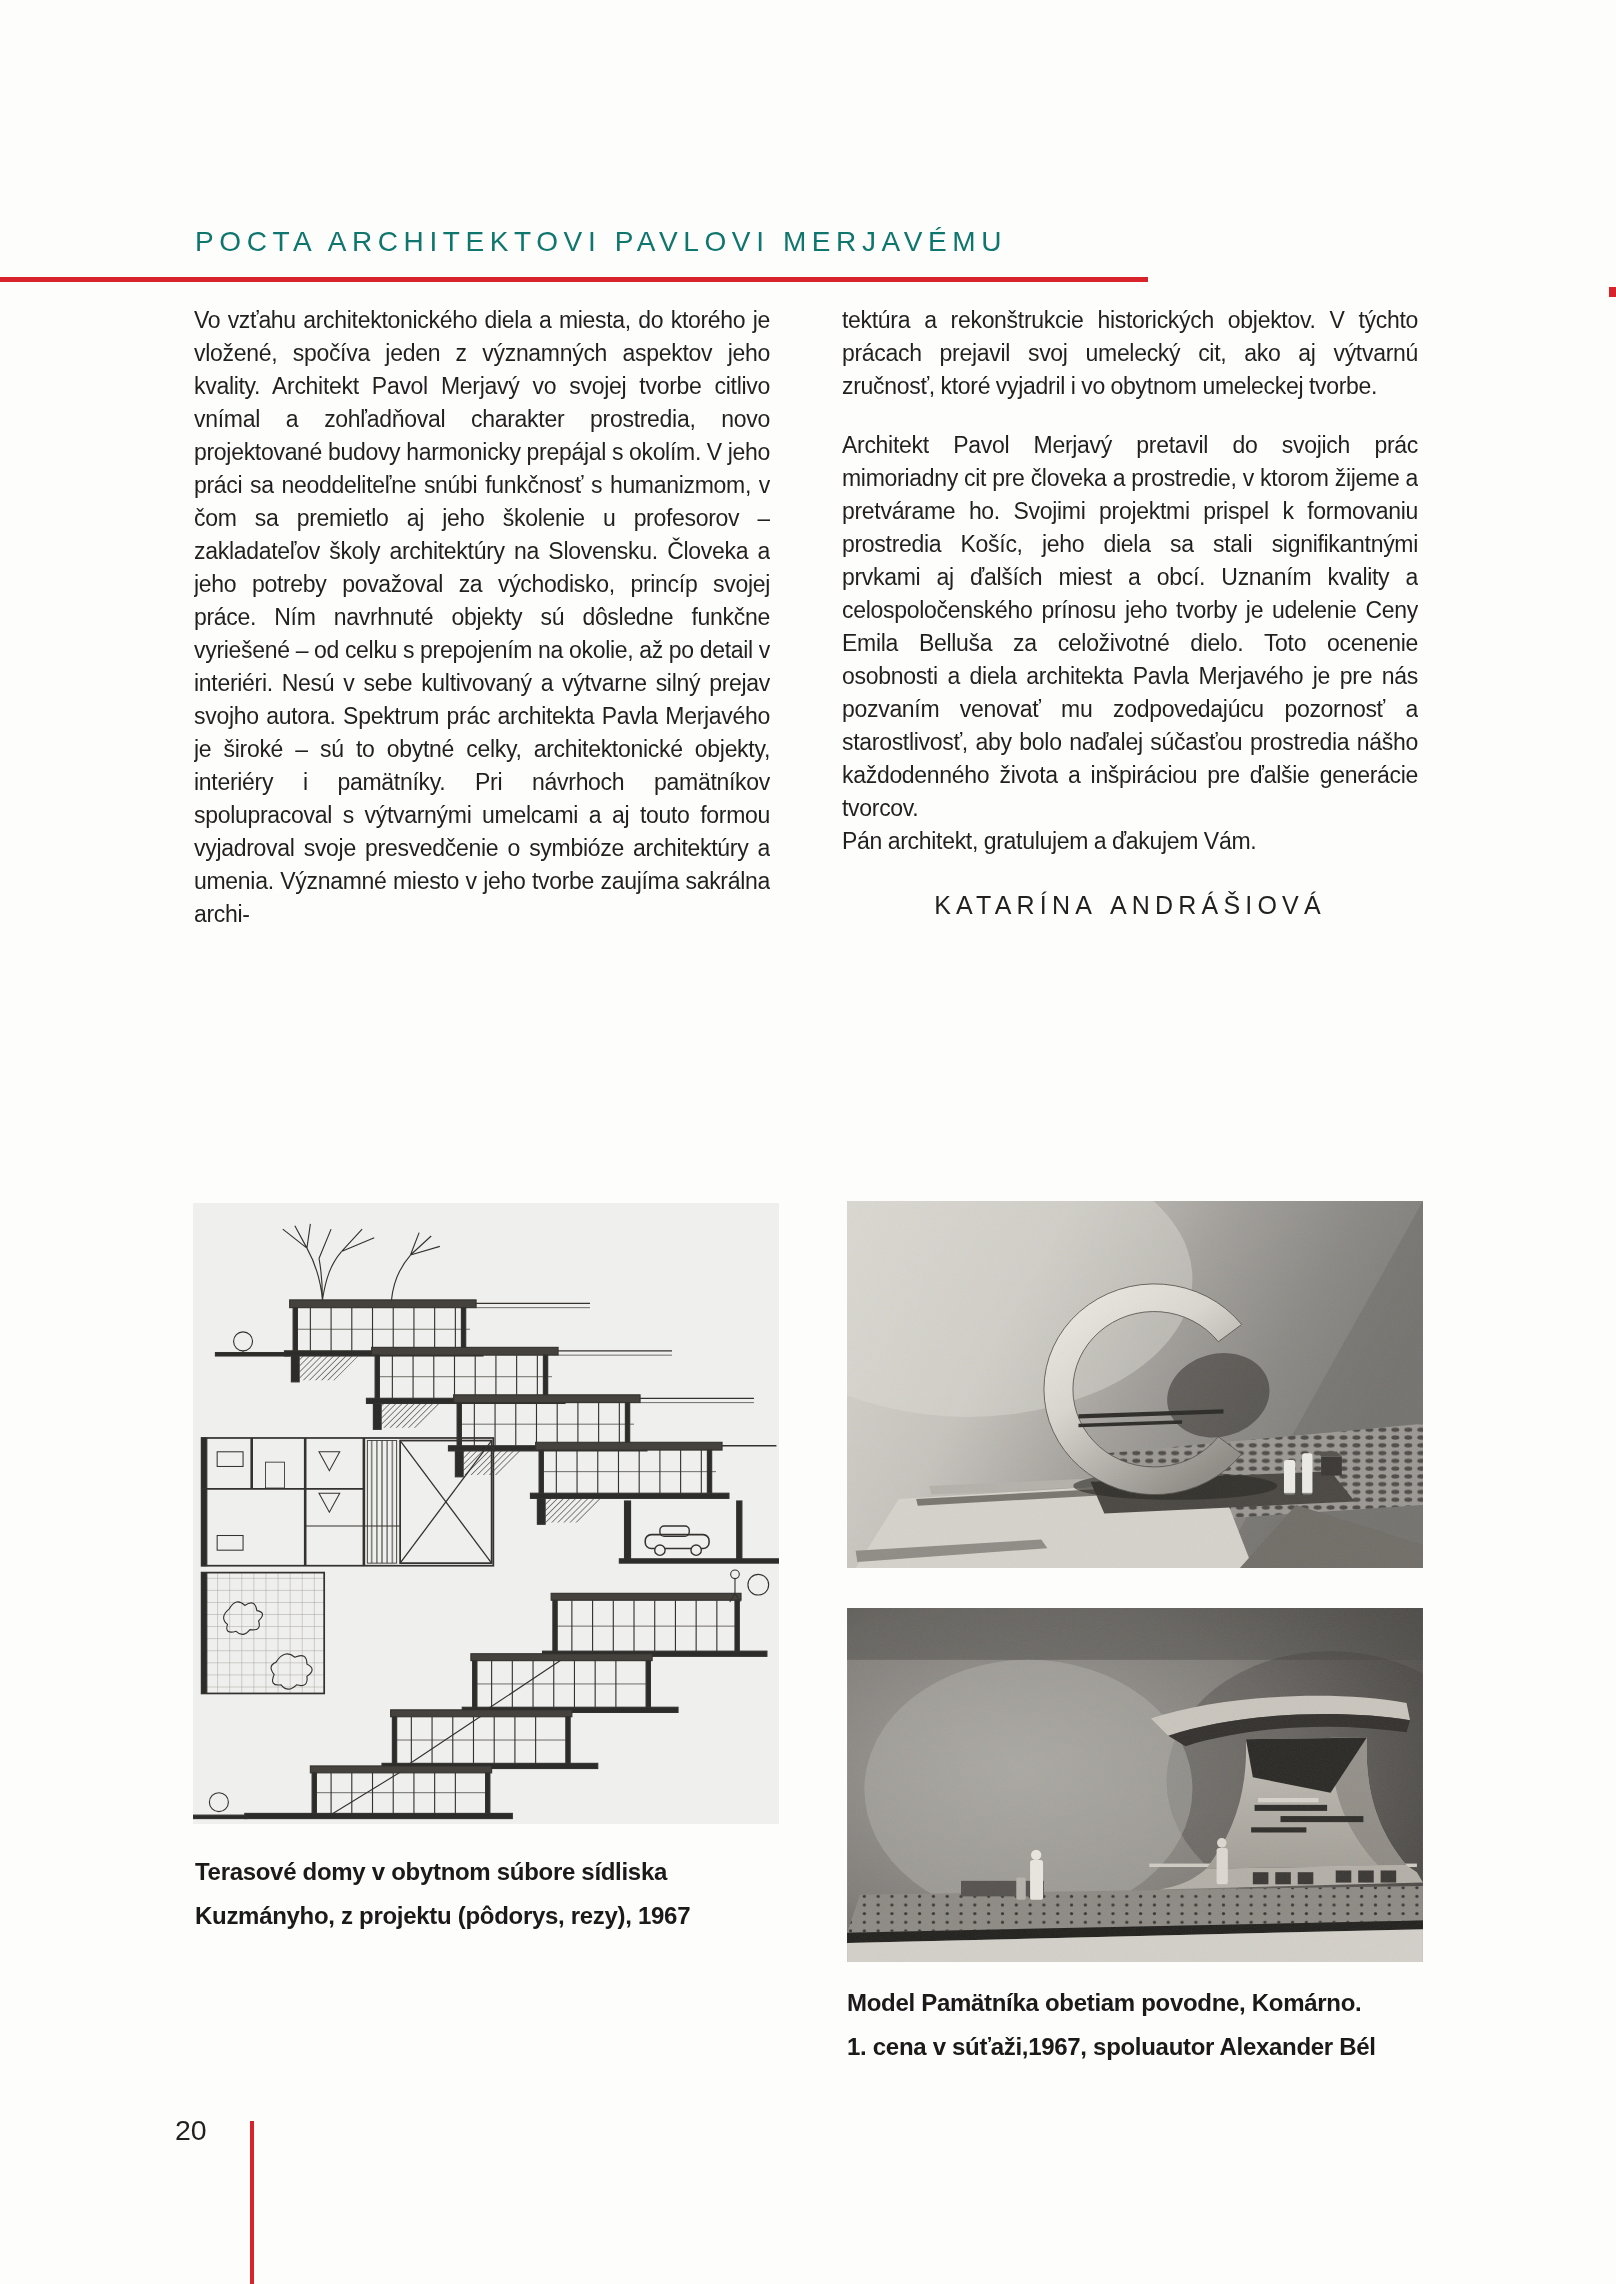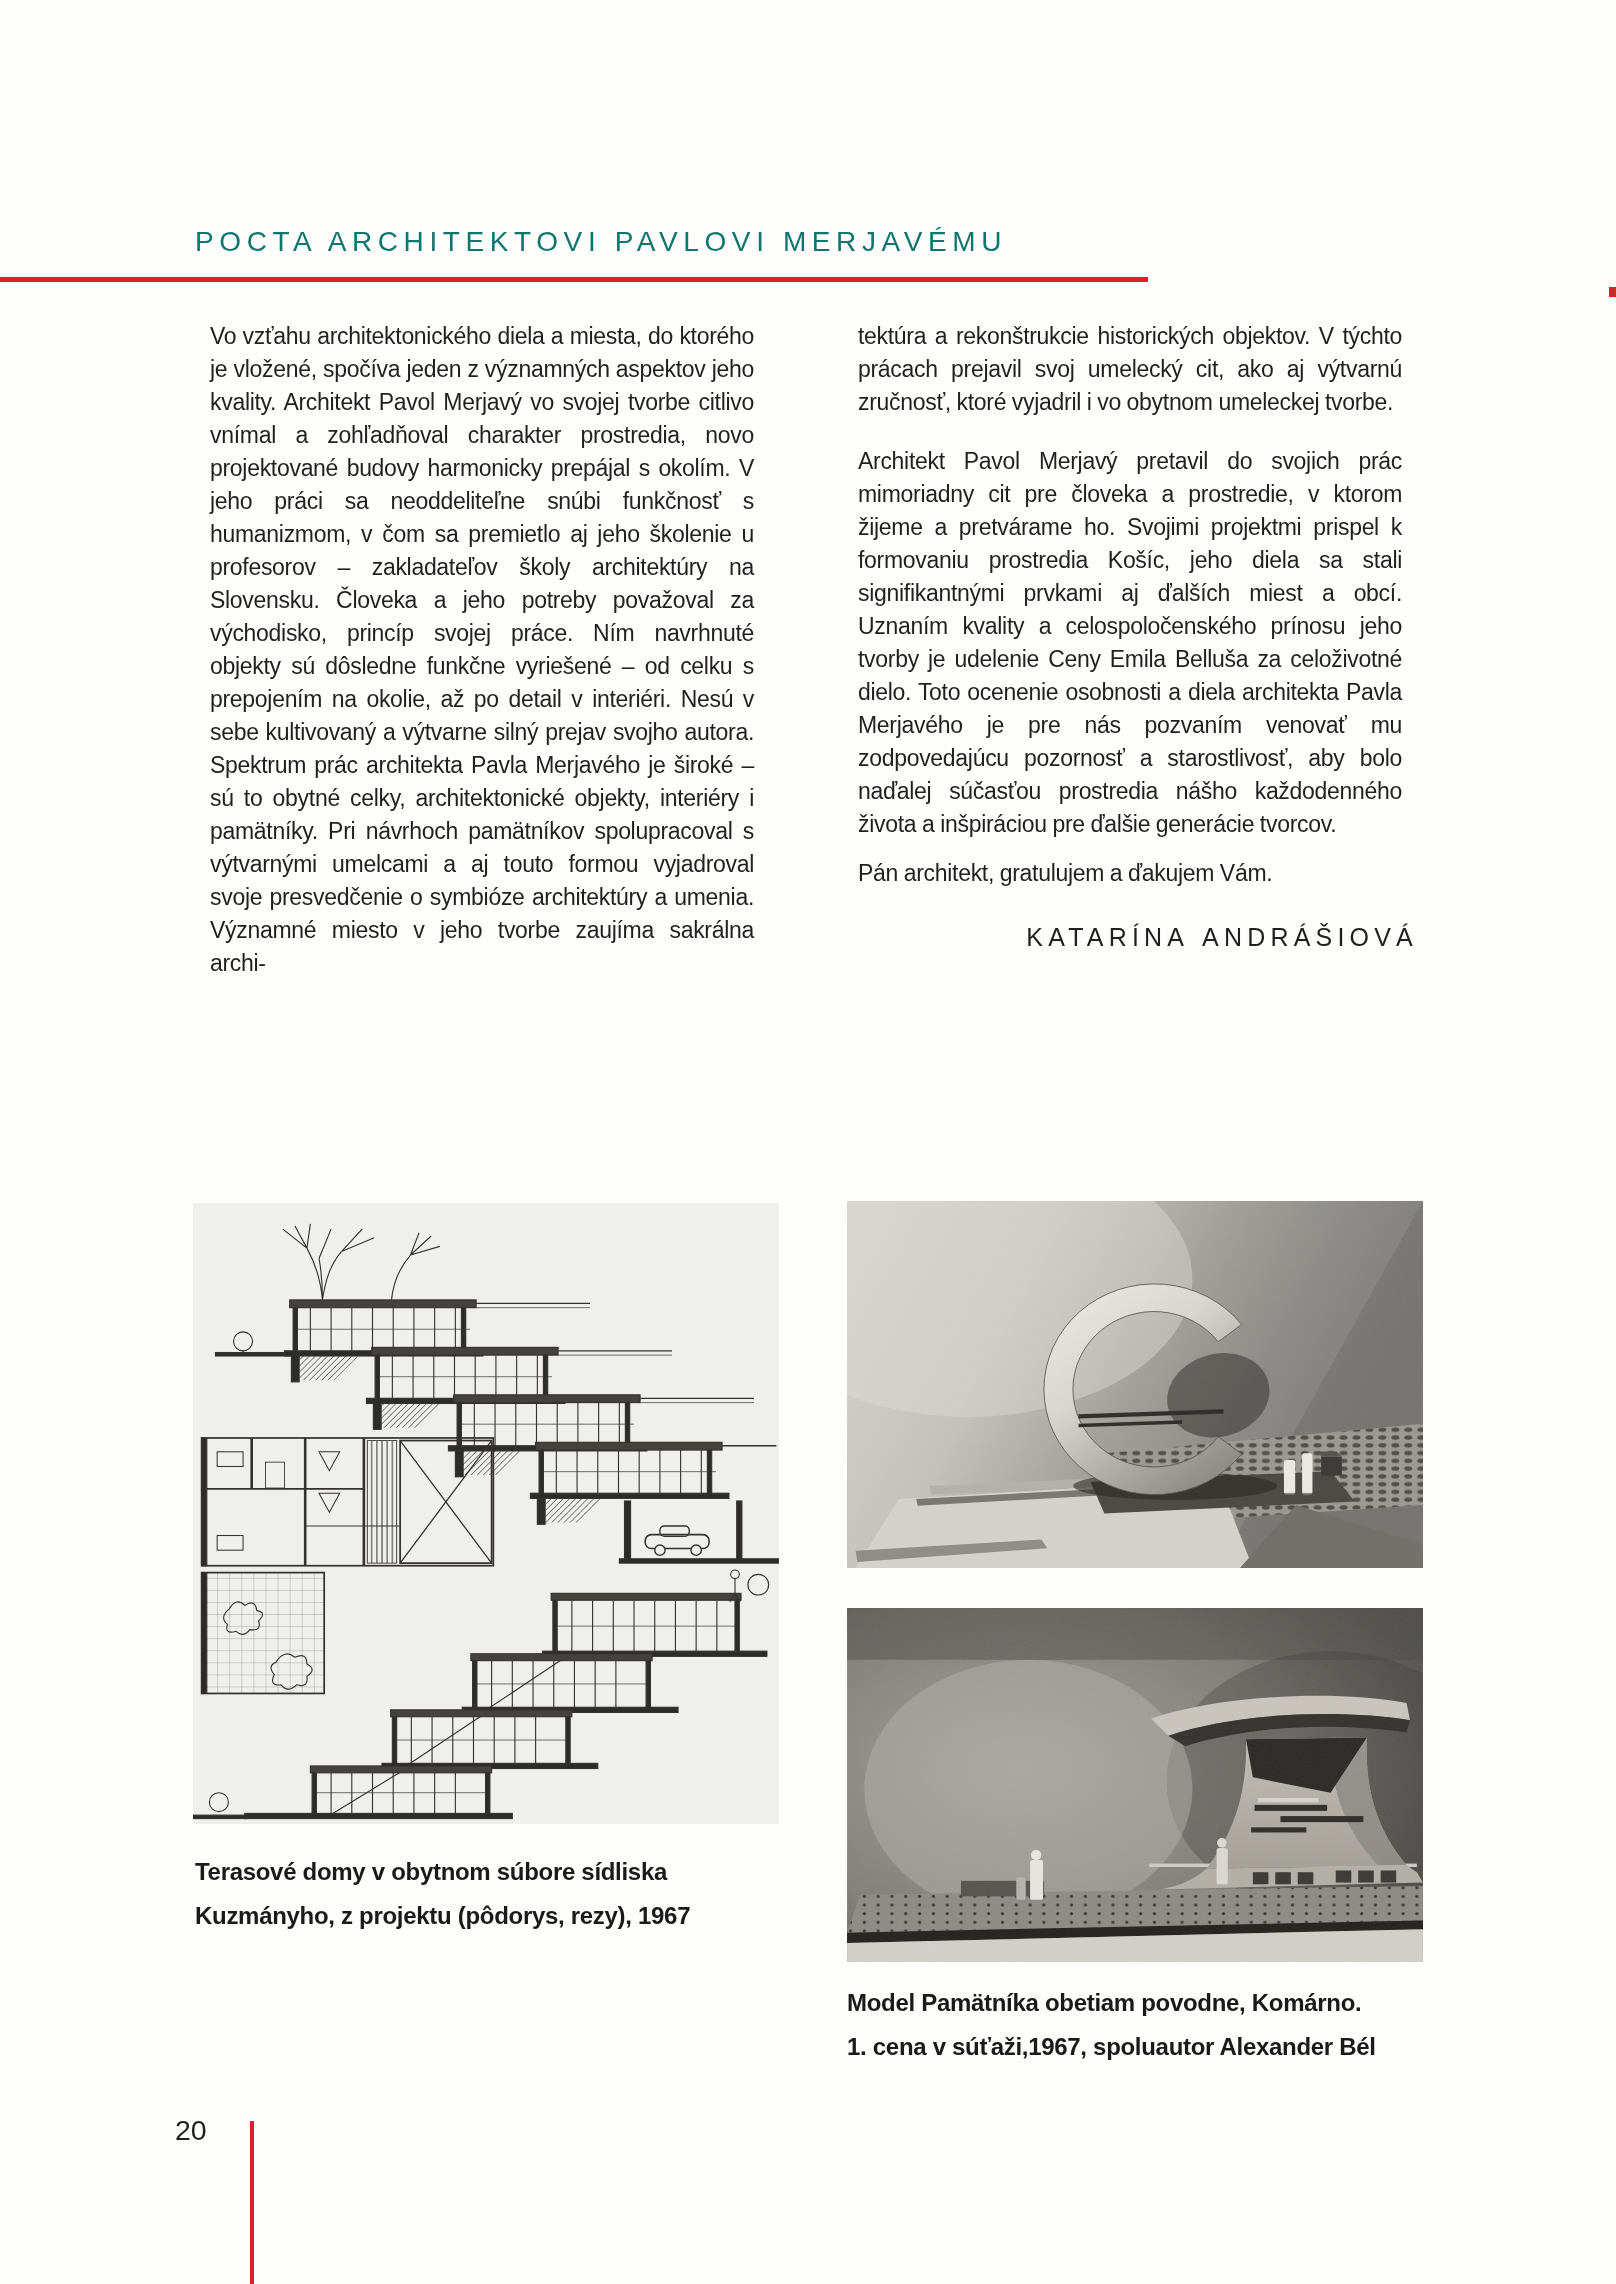--- a/index.html
+++ b/index.html
@@ -21,25 +21,25 @@
     position:absolute; left:1609px; top:287px; width:7.8px; height:9.5px;
     background:#d8232a;
   }
   .col{
     position:absolute; top:304px; width:576px;
     font-size:23px; line-height:33px; text-align:justify;
     letter-spacing:-0.3px; word-spacing:-0.4px; color:#221f20;
   }
   .col-left{left:194px; height:872px; overflow:hidden;}
   .col-right{left:842px; height:915px; overflow:hidden;}
-  .col p{margin:16px;}
+  .col p{margin:0;}
   .col p.para-gap{margin-top:26px;}
   .author{
     margin-top:31px; font-size:25px; letter-spacing:5.2px;
-    text-align:right; word-spacing:3.5px; white-space:nowrap;
+    text-align:center; word-spacing:3.5px; white-space:nowrap;
   }
   figure{margin:0; padding:0;}
   .drawing-fig{
     position:absolute; left:193px; top:1203px; width:586px; height:621px;
     background:#efefed;
   }
   .photo-top{ position:absolute; left:847px; top:1201px; width:576px; height:367px; }
   .photo-bottom{ position:absolute; left:847px; top:1608px; width:576px; height:354px; }
   .caption{
     position:absolute; font-weight:bold; font-size:24px; line-height:44px;

